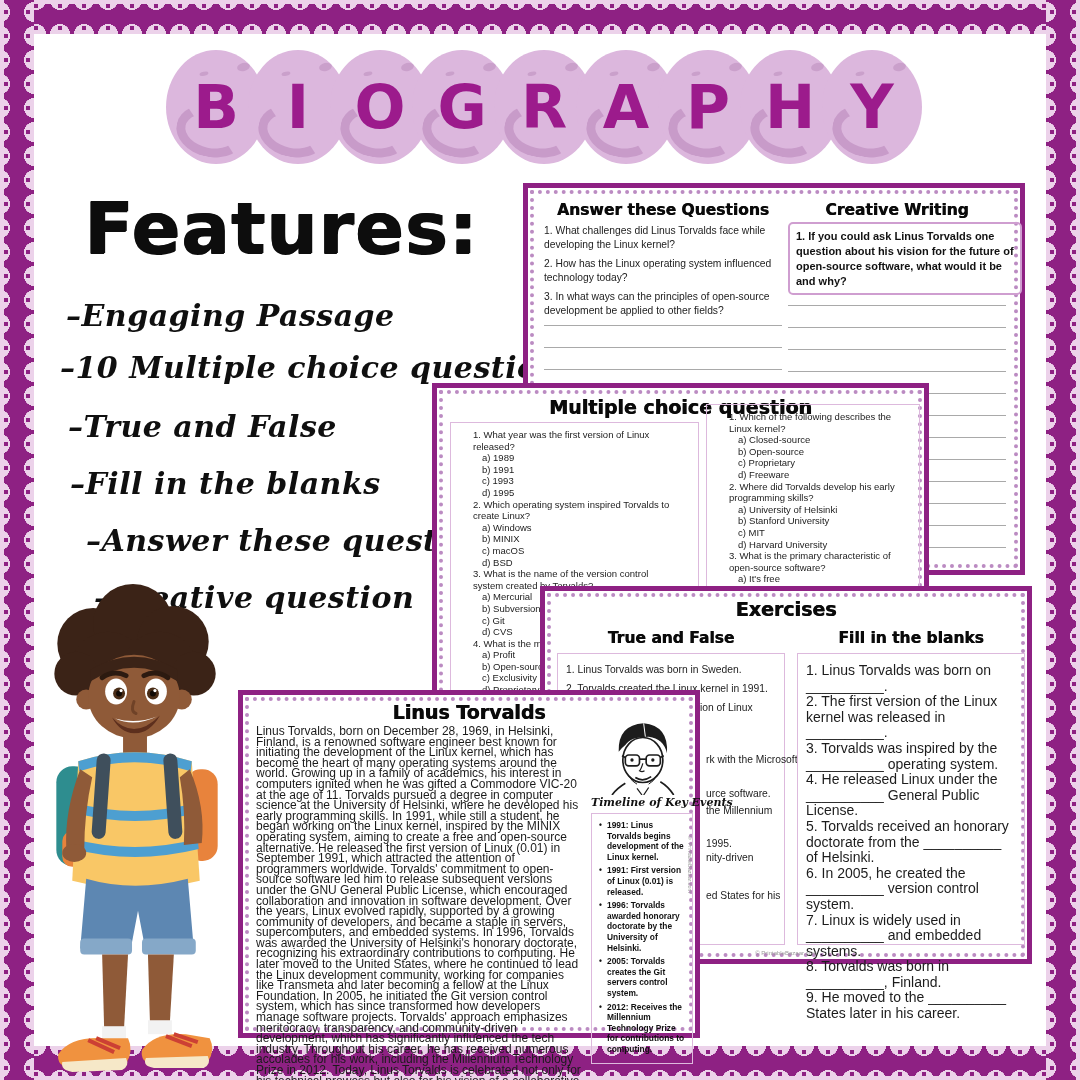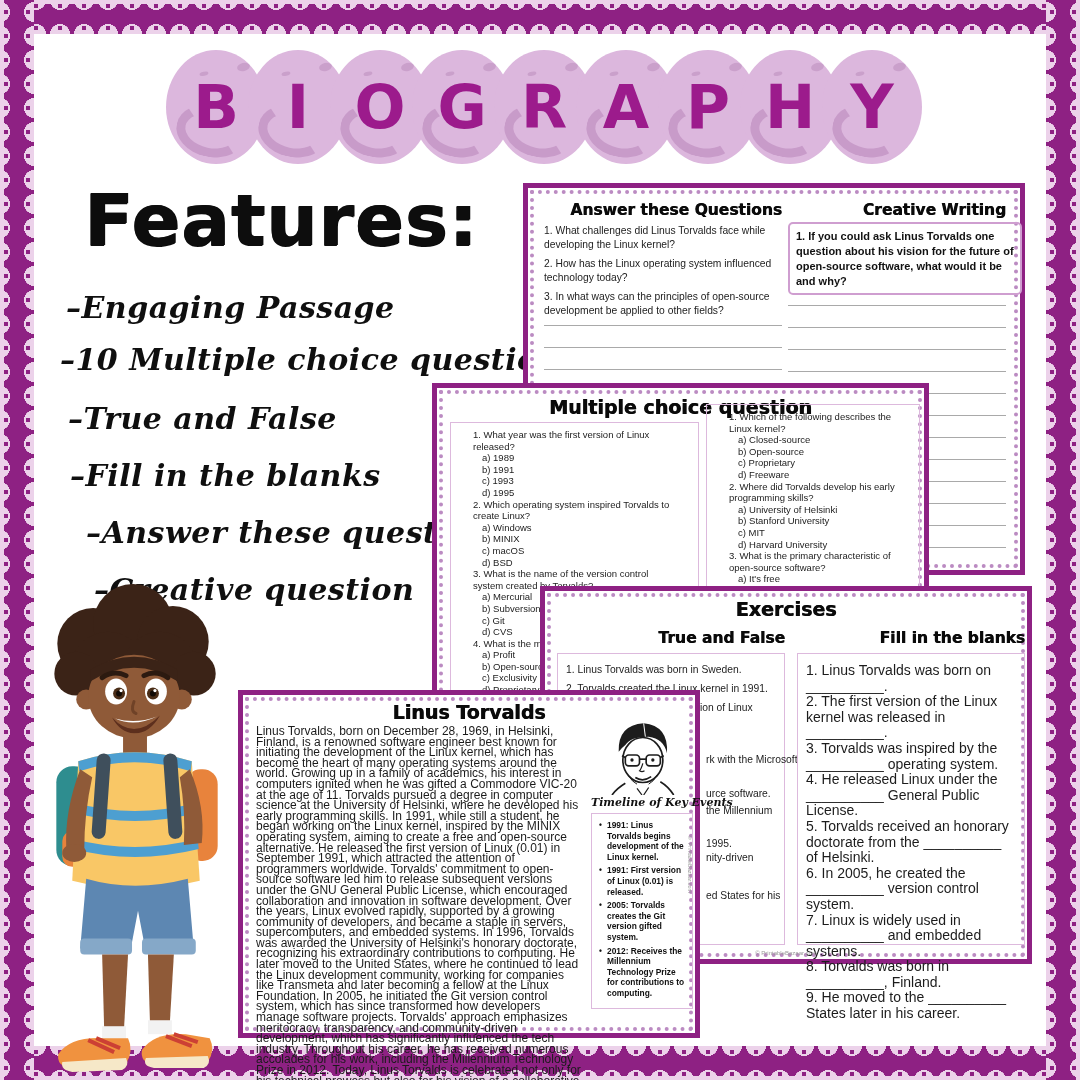--- a/index.html
+++ b/index.html
@@ -42,40 +42,40 @@
           background:#caa0cb;box-shadow:-40px -3px 0 -2px #caa0cb;transform:rotate(-14deg);}
   .bubble::after{content:"";position:absolute;left:10px;bottom:7px;width:52px;height:34px;
           border:9px solid transparent;border-bottom-color:#c89bc9;border-left-color:#c89bc9;
           border-radius:50%;transform:rotate(12deg);}
   .bubble span{font-family:"DejaVu Sans",sans-serif;font-weight:bold;font-size:60px;
           color:#9c1b8c;position:relative;z-index:1;}
 
   
   .features{position:absolute;left:60px;top:184px;z-index:3;width:470px;}
   .features-heading{font-family:"DejaVu Sans",sans-serif;font-weight:bold;font-size:72px;line-height:1;
-          color:#0d0d0d;margin:0 0 34px 24px;letter-spacing:1px;
+          color:#0d0d0d;margin:8px 0 34px 24px;letter-spacing:1px;
           text-shadow:1px 0 0 #0d0d0d, 0 1px 0 #0d0d0d;}
   .feat{font-family:"DejaVu Serif",serif;font-style:italic;font-weight:bold;font-size:30px;
           color:#0f0f0f;margin-bottom:17px;white-space:nowrap;letter-spacing:0.5px;}
   .feat:nth-child(1){margin-left:6px;}
   .feat:nth-child(2){margin-left:0px;}
   .feat:nth-child(3){margin-left:8px;margin-top:24px;}
   .feat:nth-child(4){margin-left:10px;margin-top:22px;}
   .feat:nth-child(5){margin-left:26px;margin-top:22px;}
   .feat:nth-child(6){margin-left:34px;margin-top:22px;}
 
   
   .page{position:absolute;background:#ffffff;border:5px solid #8e2183;box-sizing:border-box;}
   .page::before{content:"";position:absolute;inset:2px;border:4px dotted #b077b8;opacity:.85;
           pointer-events:none;z-index:0;}
   .page-title{font-family:"DejaVu Sans",sans-serif;font-weight:bold;font-size:19px;color:#0a0a0a;
           text-align:center;position:absolute;left:0;right:0;
           text-shadow:0.6px 0 0 #0a0a0a;}
   .col-title{font-family:"DejaVu Sans",sans-serif;font-weight:bold;font-size:15.5px;color:#0a0a0a;
-          text-align:right;position:absolute;text-shadow:0.5px 0 0 #0a0a0a;}
+          text-align:center;position:absolute;text-shadow:0.5px 0 0 #0a0a0a;}
   .ruled{position:absolute;background:repeating-linear-gradient(to bottom,transparent 0 21px,#a9a9a9 21px 22px);}
 
   
   #page-qa{left:523px;top:183px;width:502px;height:392px;z-index:10;}
   .p1-q{position:absolute;left:16px;top:36px;width:238px;font-size:10.3px;line-height:1.32;color:#222;}
   .cw-box{position:absolute;left:260px;top:34px;width:218px;border:2px solid #cf9ed0;border-radius:5px;
           padding:5px 6px;font-weight:bold;font-size:11px;line-height:1.35;color:#111;}
 
   
   #page-mcq{left:432px;top:383px;width:497px;height:332px;z-index:20;}
@@ -274,21 +274,22 @@
         <path d="M51,58 Q49,65 47,67 Q50,69 53,67" fill="none" stroke="#1c1c1c" stroke-width="1.5"></path>
         <path d="M42,75 Q51,81 61,74" fill="none" stroke="#1c1c1c" stroke-width="2"></path>
         <path d="M34,73 Q38,80 44,83 M68,72 Q64,80 58,83" fill="none" stroke="#1c1c1c" stroke-width="1.2"></path>
         <path d="M30,82 Q20,88 14,96 M72,80 Q82,86 88,96" fill="none" stroke="#1c1c1c" stroke-width="2"></path>
         <path d="M44,88 L50,96 M58,87 L52,96" fill="none" stroke="#1c1c1c" stroke-width="1.5"></path>
       </svg>
       <div class="script-title">Timeline of Key Events</div>
       <div class="timeline-box">
           <div class="ev">1991: Linus Torvalds begins development of the Linux kernel.</div>
           <div class="ev">1991: First version of Linux (0.01) is released.</div>
-          <div class="ev">2005: Torvalds creates the Git version gifted system.</div>
+          <div class="ev">1996: Torvalds awarded honorary doctorate by the University of Helsinki.</div>
+          <div class="ev">2005: Torvalds creates the Git servers control system.</div>
           <div class="ev">2012: Receives the Millennium Technology Prize for contributions to computing.</div>
         </div>
     </div>
     <div class="v-copy">© PrintableBazaar.com</div>
   </div>
 
   <svg class="boy" viewBox="0 0 240 500">
 
     <rect x="38" y="185" width="34" height="100" rx="16" fill="#2e8d8f"></rect>
     <rect x="168" y="188" width="32" height="92" rx="15" fill="#e8833c"></rect>

